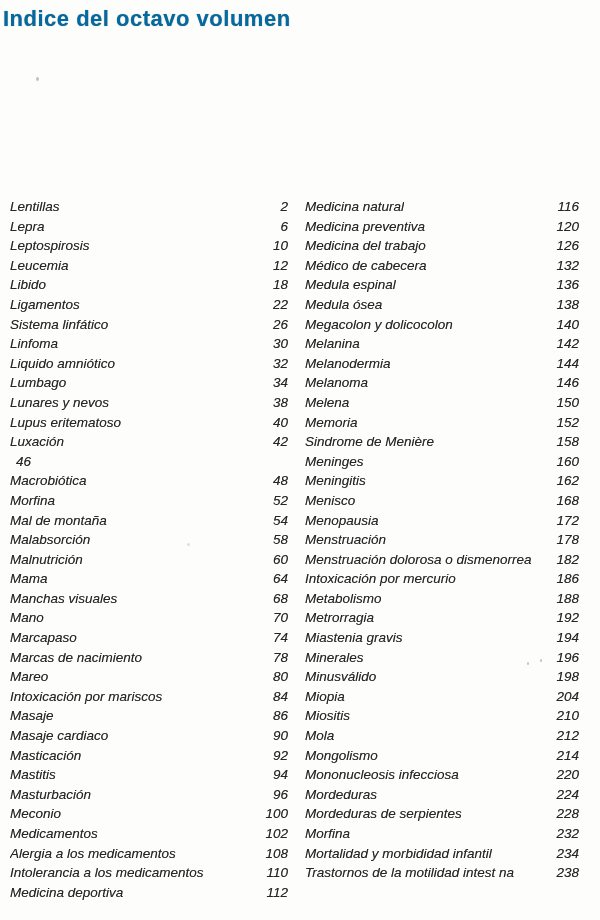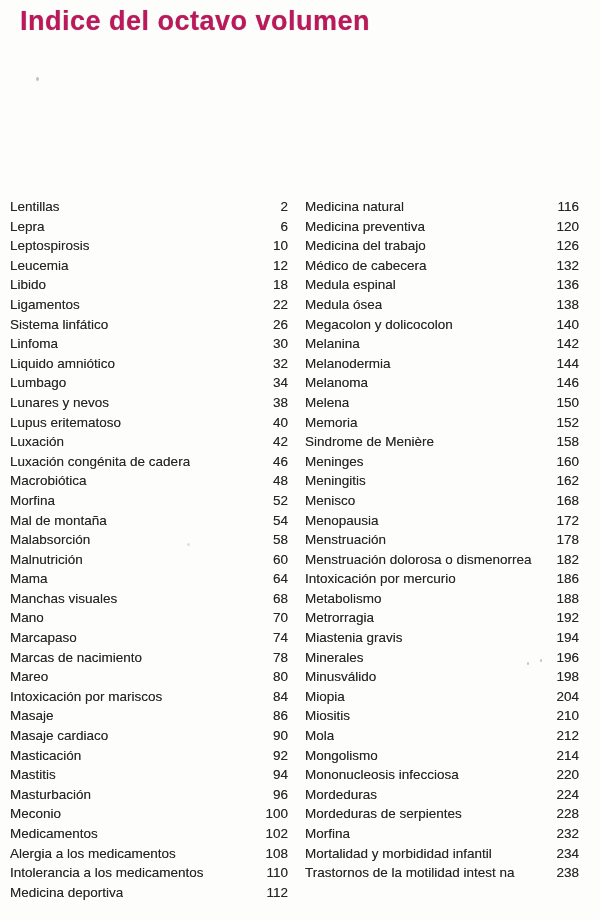--- a/index.html
+++ b/index.html
@@ -10,30 +10,31 @@
     overflow: hidden;
   }
   .page {
     position: relative;
     width: 600px; height: 920px;
     background: #fdfdfc;
     color: #2a2a2a;
   }
   .title {
     position: absolute;
-    left: 20px; top: 6px;
-    font-size: 27px;
+    left: 3px; top: 6px;
+    font-size: 22px;
     font-weight: bold;
     letter-spacing: 0.5px;
-    color: #be185d;
+    color: #0369a1;
     text-shadow: 0 0 1px rgba(60,60,60,0.55);
   }
   .col {
     position: absolute;
     top: 197px;
+    font-style: italic;
   }
   .col-left  { left: 10px;  width: 278px; }
   .col-right { left: 305px; width: 274px; }
   .row {
     display: flex;
     justify-content: space-between;
     align-items: baseline;
     height: 19.6px;
     line-height: 19.6px;
     font-size: 13.5px;
@@ -112,21 +113,20 @@
       </div>
       <div class="row">
         <span class="lbl">Lupus eritematoso</span>
         <span class="pg">40</span>
       </div>
       <div class="row">
         <span class="lbl">Luxación</span>
         <span class="pg">42</span>
       </div>
       <div class="row">
-        <span class="lbl">Luxación congénita de cadera</span>
         <span class="pg">46</span>
       </div>
       <div class="row">
         <span class="lbl">Macrobiótica</span>
         <span class="pg">48</span>
       </div>
       <div class="row">
         <span class="lbl">Morfina</span>
         <span class="pg">52</span>
       </div>

